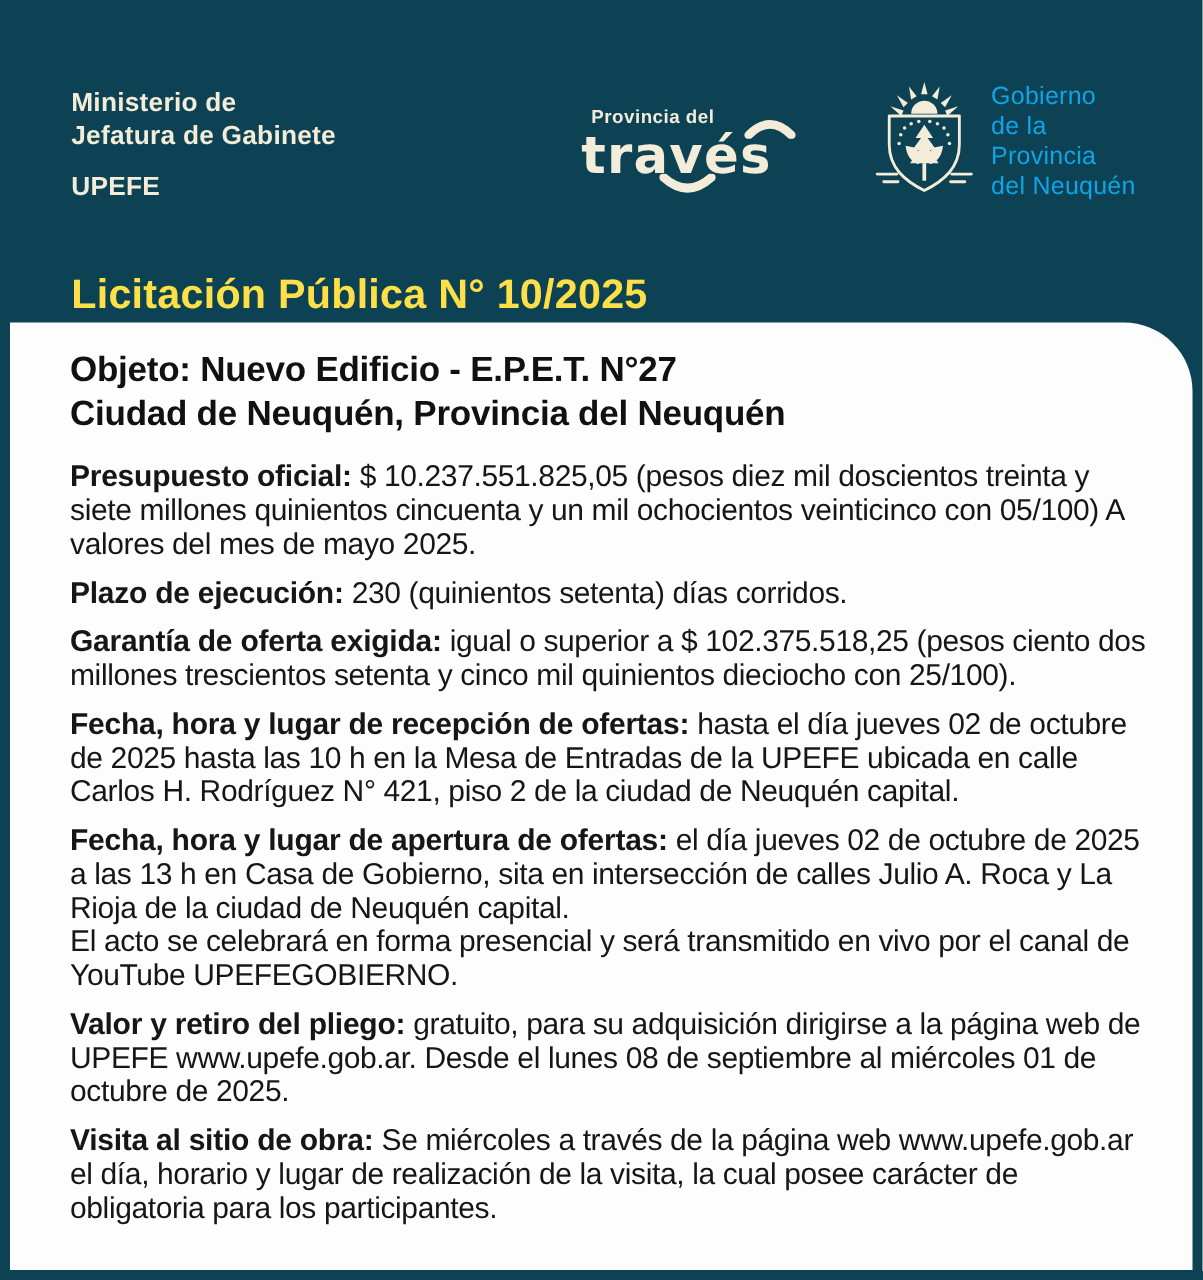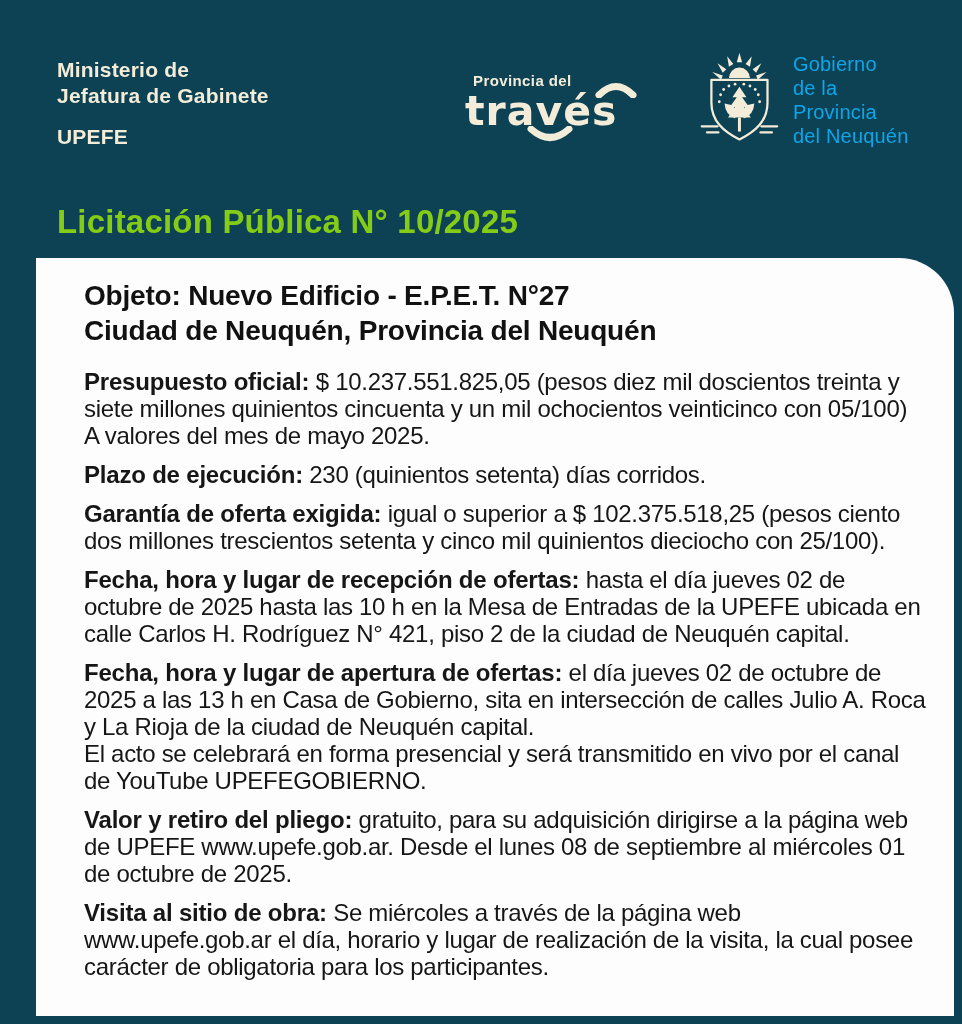--- a/index.html
+++ b/index.html
@@ -5,21 +5,21 @@
   * { margin: 0; padding: 0; box-sizing: border-box; }
   html, body { width: 962px; height: 1024px; }
   body {
     position: relative;
     background: #0D4254;
     font-family: "Liberation Sans", "DejaVu Sans", sans-serif;
     overflow: hidden;
   }
 
   
-  .header { position: absolute; top: 0; left: 0; width: 916px; height: 258px; padding-left: 20px; }
+  .header { position: absolute; top: 13px; left: 0; width: 916px; height: 258px; padding-left: 20px; }
 
   .ministry-block {
     position: absolute; left: 57px; top: 57px;
     color: #F2ECD8; font-weight: bold; font-size: 21px; line-height: 26px;
     letter-spacing: 0.2px;
   }
   .ministry-agency { margin-top: 15px; }
 
   
   .province-logo { position: absolute; left: 448px; top: 72px; color: #F2ECD8; margin-left: 17px; }
@@ -38,32 +38,31 @@
   
   .gov-logo { position: absolute; left: 700px; top: 46px; display: flex; align-items: center; }
   .coat-of-arms { width: 86px; height: 108px; }
   .gov-text {
     margin-left: 14px; color: #0ea5e9;
     font-size: 20px; line-height: 24px; letter-spacing: 0.2px;
   }
 
   .page-title {
     position: absolute; left: 57px; top: 203px;
-    color: #84cc16; font-weight: bold; font-size: 33px; letter-spacing: 0.2px;
+    color: #fde047; font-weight: bold; font-size: 33px; letter-spacing: 0.2px;
     white-space: nowrap;
   }
 
   
   .panel {
     position: absolute; left: 8px; right: 8px; top: 258px; bottom: 8px;
     background: #FDFDFD;
     border-top-right-radius: 55px;
     padding: 20px 28px 0 48px;
     color: #161616;
-    margin-left: 28px;
   }
 
   .object-heading {
     font-weight: bold; font-size: 28px; line-height: 35px; letter-spacing: -0.2px;
     color: #111;
   }
   .object-heading span { display: block; }
 
   .sections { margin-top: 20px; }
   .section {

